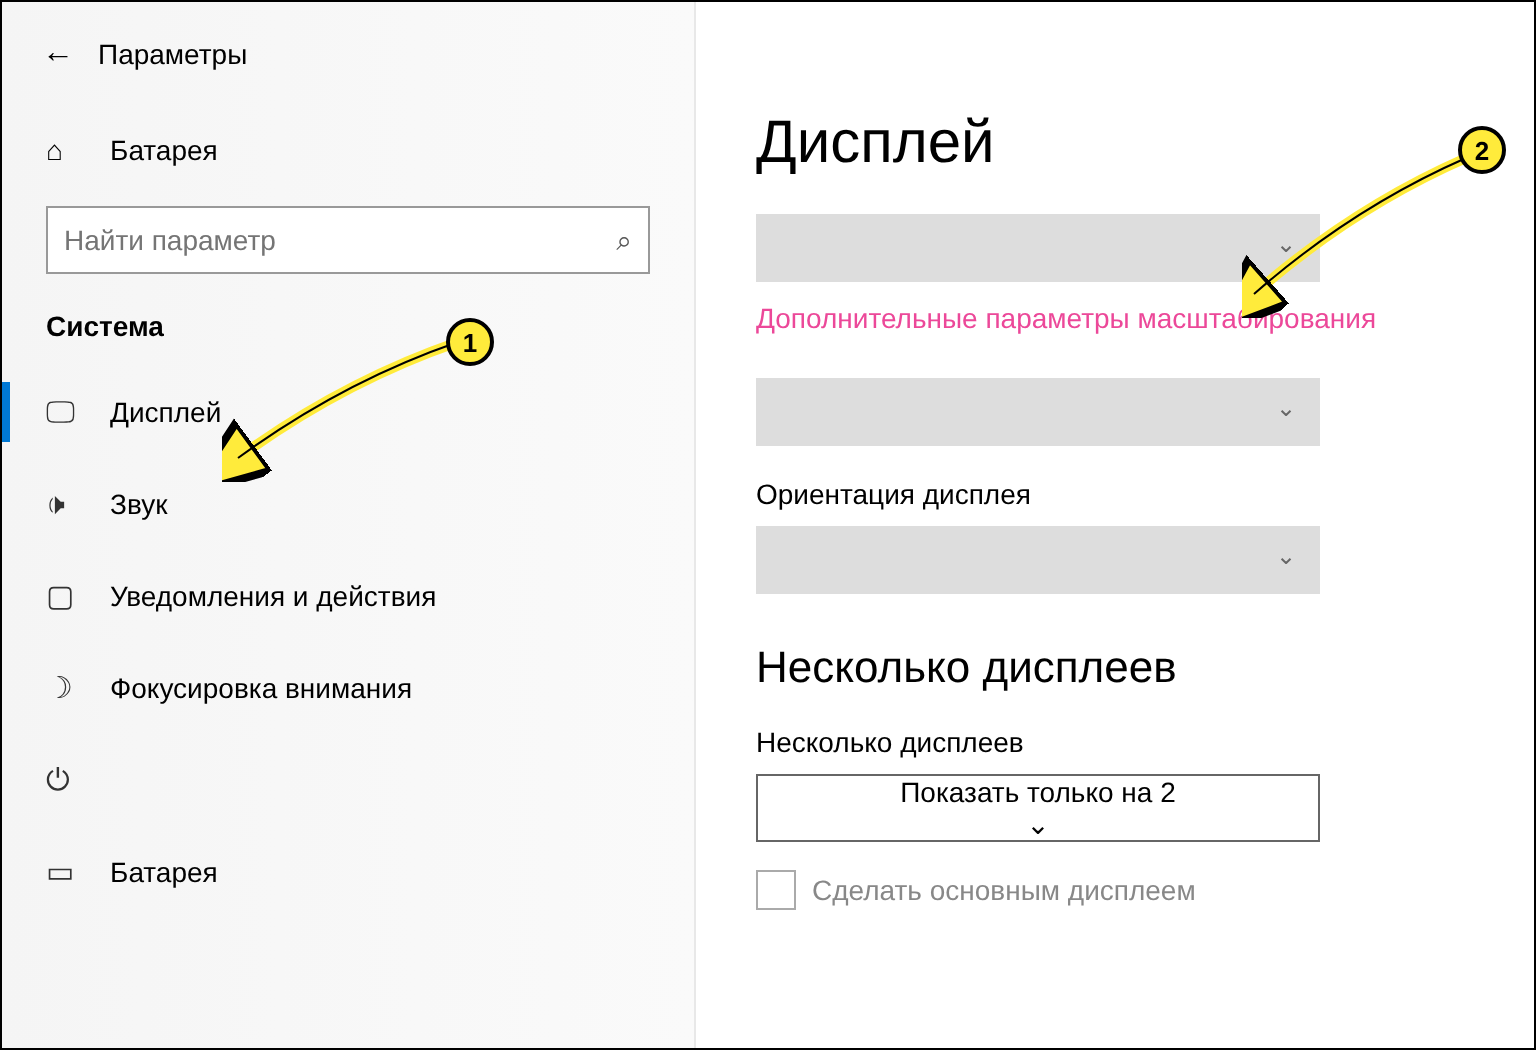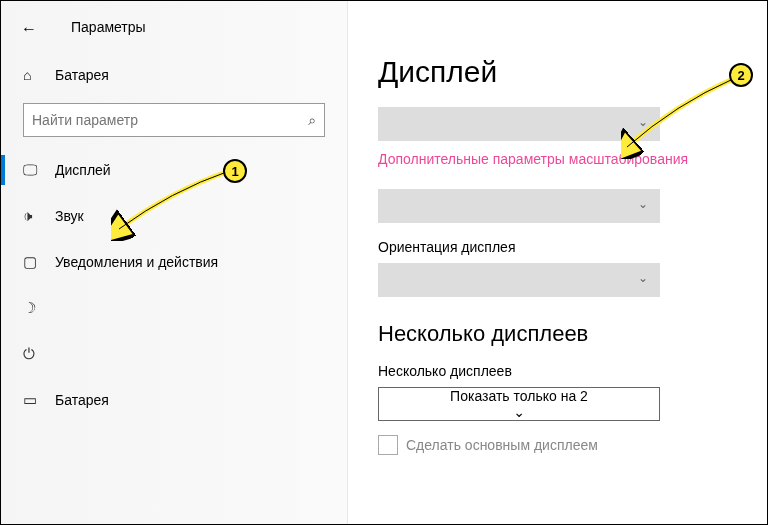--- a/index.html
+++ b/index.html
@@ -1,21 +1,21 @@
 <!DOCTYPE html>
 <html><head>
   <meta charset="utf-8">
   <style>
     * { box-sizing: border-box; margin: 0; padding: 0; font-family: "Segoe UI", Tahoma, sans-serif; }
     body { width: 768px; height: 525px; border: 1px solid #000; background: #fff; overflow: hidden; position: relative; }
     .window { display: flex; width: 100%; height: 100%; }
     .sidebar { width: 347px; height: 100%; background: linear-gradient(to right, #f5f5f5, #fafafa); border-right: 1px solid #e8e8e8; padding: 8px 0; }
     .header-row { display: flex; align-items: center; height: 36px; padding: 0 12px; }
     .back-arrow { width: 32px; font-size: 16px; cursor: pointer; text-align: center; }
-    .header-title { font-size: 14px; margin-left: 26px; }
+    .header-title { font-size: 14px; margin-left: 4px; }
     .home-row { display: flex; align-items: center; height: 40px; padding: 0 22px; margin-top: 10px; cursor: pointer; }
     .home-icon { width: 22px; font-size: 14px; }
     .search-wrap { padding: 8px 22px 10px; }
     .search-box { display: flex; align-items: center; border: 1px solid #999; background: #fff; height: 34px; padding: 16px 8px; }
     .search-input { border: none; outline: none; flex: 1; font-size: 14px; color: #555; background: transparent; }
     .search-icon { font-size: 14px; color: #555; }
     .section-label { font-size: 14px; font-weight: 600; padding: 8px 22px 12px; }
     .nav-item { display: flex; align-items: center; height: 46px; padding: 0 22px; cursor: pointer; position: relative; }
     .nav-item.active::before { content: ""; position: absolute; left: 0; top: 8px; bottom: 8px; width: 4px; background: #0078d4; }
     .nav-icon { width: 22px; font-size: 15px; color: #333; }
@@ -47,35 +47,37 @@
     <div class="home-row">
       <span class="home-icon">⌂</span>
       <span class="nav-label">Батарея</span>
     </div>
     <div class="search-wrap">
       <div class="search-box">
         <input class="search-input" placeholder="Найти параметр" style="">
         <span class="search-icon">⌕</span>
       </div>
     </div>
+    <div class="section-label">Система</div>
 
     <div class="nav-item active">
       <span class="nav-icon">🖵</span>
       <span class="nav-label">Дисплей</span>
     </div>
     <div class="nav-item">
       <span class="nav-icon">🕩</span>
       <span class="nav-label">Звук</span>
     </div>
     <div class="nav-item">
       <span class="nav-icon">▢</span>
       <span class="nav-label">Уведомления и действия</span>
     </div>
     <div class="nav-item">
       <span class="nav-icon">☽</span>
+      <span class="nav-label">Фокусировка внимания</span>
     </div>
     <div class="nav-item">
       <span class="nav-icon">⏻</span>
     </div>
     <div class="nav-item">
       <span class="nav-icon">▭</span>
       <span class="nav-label">Батарея</span>
     </div>
   </div>
 

